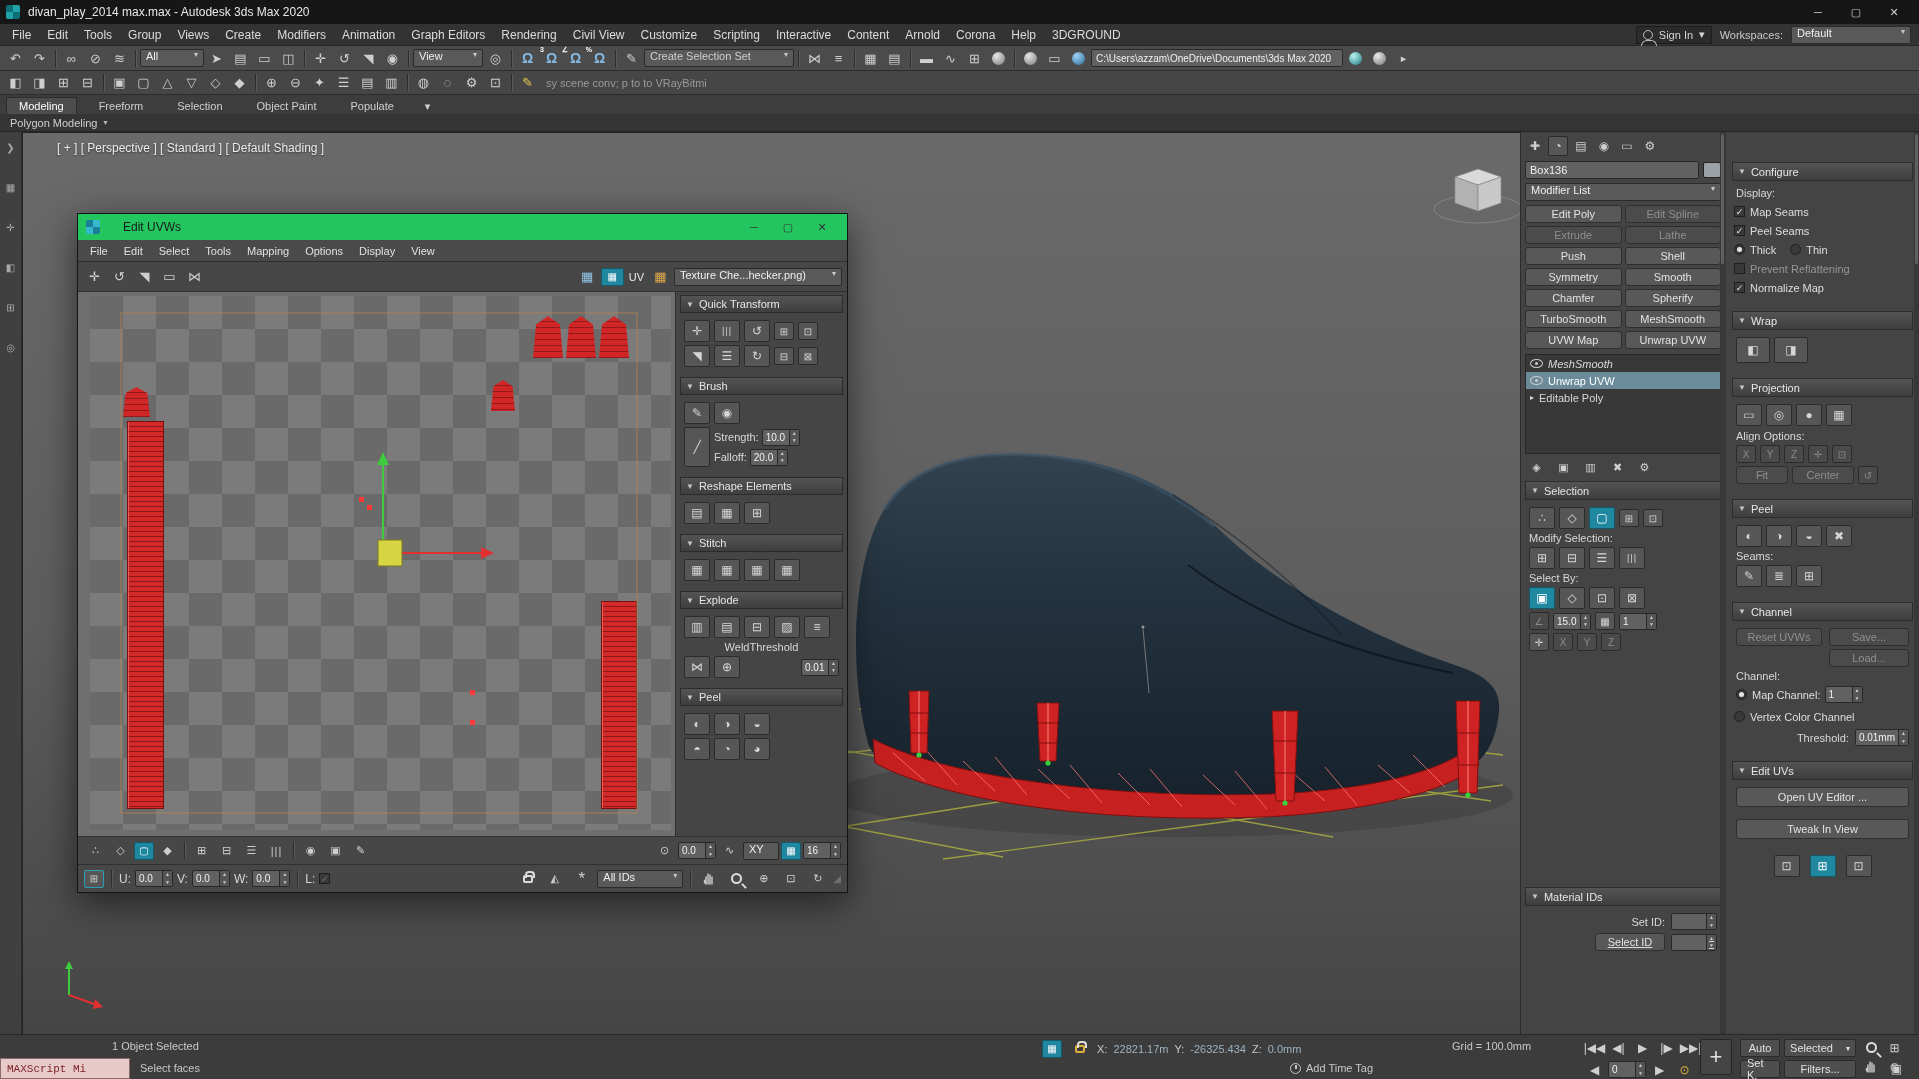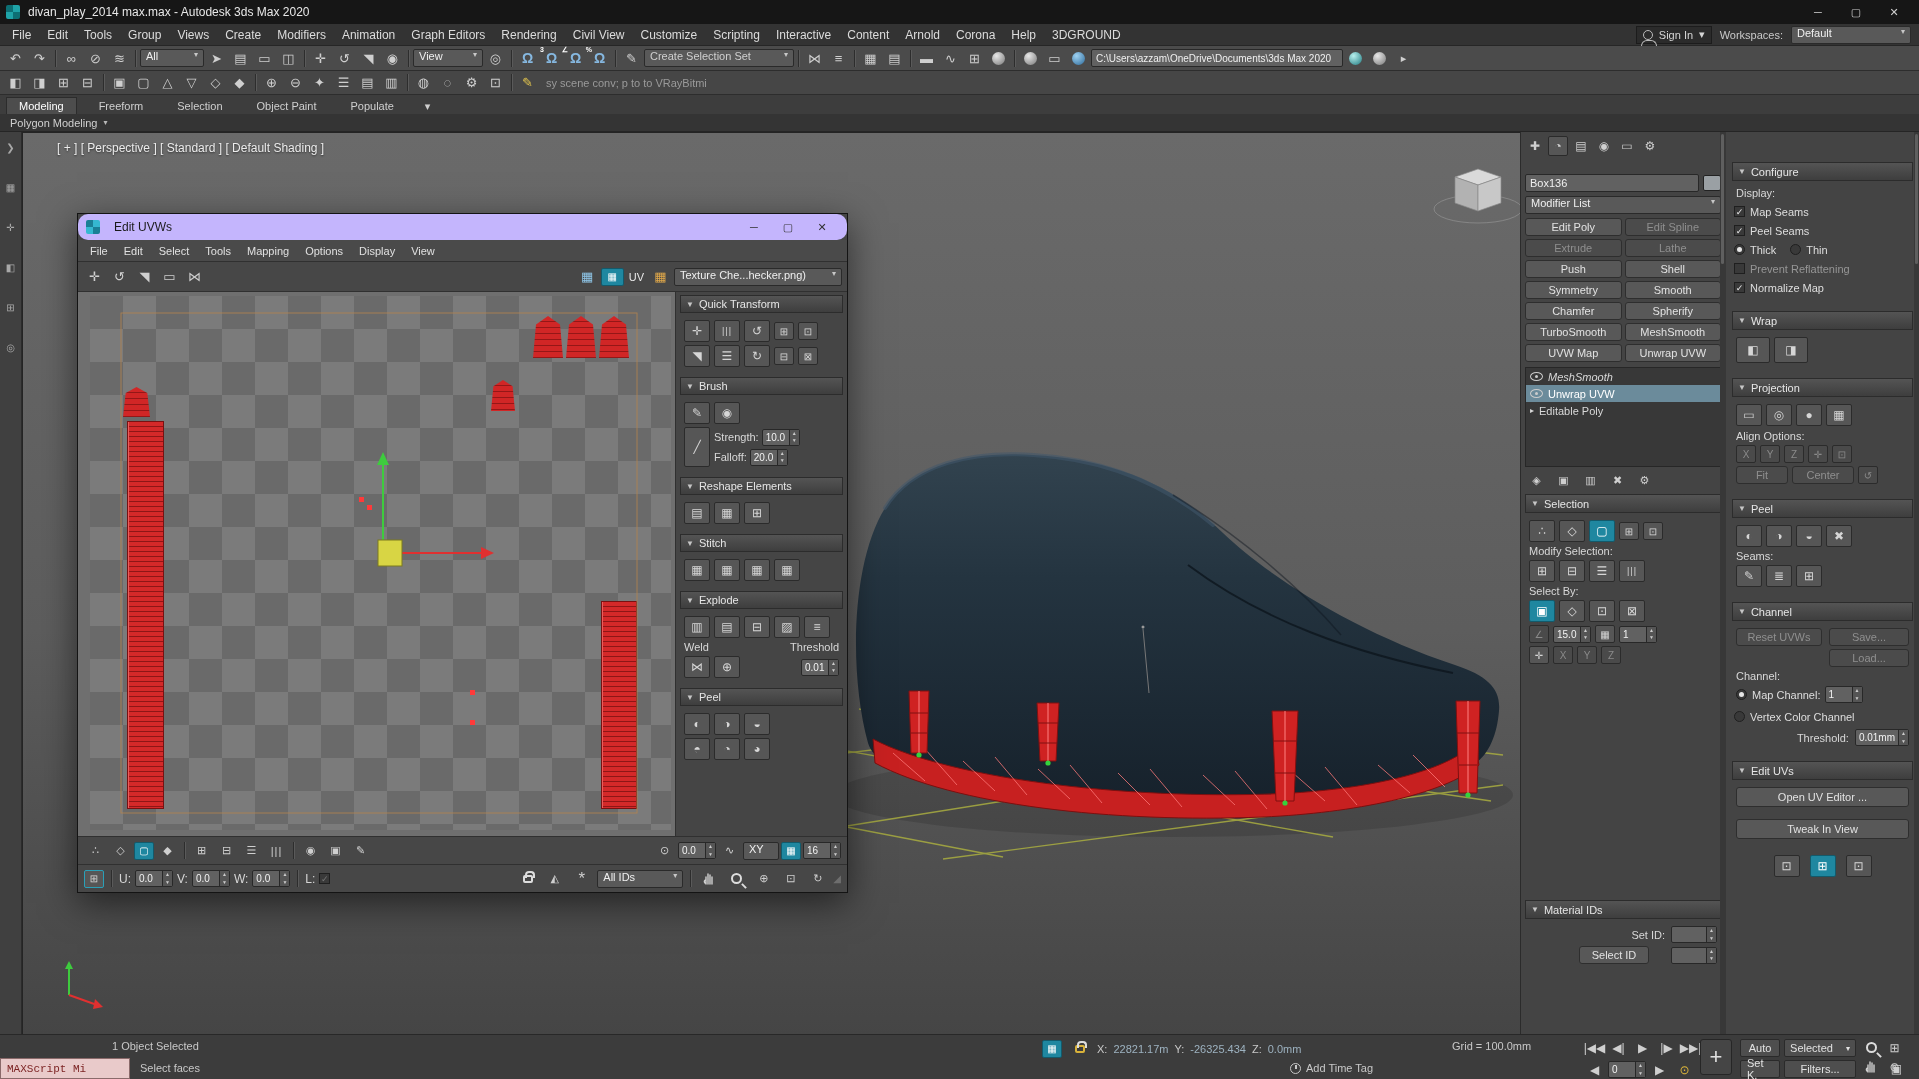--- a/index.html
+++ b/index.html
@@ -69,21 +69,21 @@
 .spin .v{font-size:10px;padding:0 3px;display:flex;align-items:center;color:#f2f2f2;min-width:26px;}
 .spin .ar{width:10px;display:flex;flex-direction:column;border-left:1px solid #282828;}
 .spin .ar b{flex:1;font-size:5px;line-height:6px;color:#ccc;text-align:center;background:#555;font-weight:normal;}
 .chkrow{display:flex;align-items:center;gap:5px;height:19px;font-size:11px;color:#dedede;}
 .chk{width:11px;height:11px;background:#393939;border:1px solid #1f1f1f;color:#eee;font-size:9px;line-height:10px;text-align:center;flex:none;}
 .radio{width:11px;height:11px;border-radius:50%;background:#393939;border:1px solid #1f1f1f;position:relative;flex:none;}
 .radio.on::after{content:"";position:absolute;inset:2px;border-radius:50%;background:#e6e6e6;}
 .dimtext{color:#969696;}
 
 #uvw{position:absolute;left:77px;top:81px;width:771px;height:680px;background:#454545;border:1px solid #141414;box-shadow:0 10px 34px rgba(0,0,0,.55);z-index:50;}
-#uvw-title{height:26px;background:#c4b5fd;display:flex;align-items:center;gap:14px;padding:0 8px;color:#1a1a1a;font-size:12px;border-radius:10px;}
+#uvw-title{height:26px;background:#22c55e;display:flex;align-items:center;gap:23px;padding:0 8px;color:#1a1a1a;font-size:12px;}
 #uvw-title .dlgicon{width:14px;height:14px;background:conic-gradient(#35b8d0 25%,#1a7f95 0 50%,#35b8d0 0 75%,#1a7f95 0);border-radius:2px;}
 #uvw-title .wctl{margin-left:auto;display:flex;}
 #uvw-title .wctl span{width:34px;height:26px;display:flex;align-items:center;justify-content:center;color:#333;font-size:11px;}
 #uvw-menu{height:22px;background:#4a4a4a;border-bottom:1px solid #303030;display:flex;align-items:center;padding:0 4px;}
 #uvw-menu .mi{padding:0 8px;font-size:11px;color:#e0e0e0;}
 #uvw-tools{height:30px;background:#474747;border-bottom:1px solid #303030;display:flex;align-items:center;gap:2px;padding:0 5px;}
 #uvw-main{position:absolute;left:0;top:78px;right:0;bottom:56px;display:flex;}
 #uvw-canvas{flex:1;position:relative;background:#6f6f6f;border-right:1px solid #303030;overflow:hidden;}
 #checker{position:absolute;left:12px;top:4px;right:4px;bottom:6px;background:repeating-conic-gradient(#7b7b7b 0% 25%,#6a6a6a 0% 50%);background-size:66px 66px;}
 .uvstrip{position:absolute;background:repeating-linear-gradient(180deg,#d42929 0 4px,#8e1616 4px 5px);border:1px solid #7a1111;box-shadow:inset 1px 0 0 #ea5c5c;}
@@ -515,21 +515,21 @@
             <span>Explode</span>
           </div>
         <div class="rbody">
           <div class="srowic">
             <span class="ibox">▥</span>
             <span class="ibox">▤</span>
             <span class="ibox">⊟</span>
             <span class="ibox">▨</span>
             <span class="ibox">≡</span>
           </div>
-          <div class="row" style="justify-content:space-between;padding:0 2px;">
+          <div class="row" style="justify-content:center;padding:0 2px;">
             <span>Weld</span>
             <span>Threshold</span>
           </div>
           <div class="srowic" style="justify-content:space-between;">
             <span style="display:flex;gap:4px;">
               <span class="ibox">⋈</span>
               <span class="ibox">⊕</span>
             </span>
             <span class="spin">
                 <span class="v">0.01</span>
@@ -654,21 +654,21 @@
 
   <div id="cpanel">
     <div class="ctabs">
       <span class="tb">✚</span>
       <span class="tb on">◔</span>
       <span class="tb">▤</span>
       <span class="tb">◉</span>
       <span class="tb">▭</span>
       <span class="tb">⚙</span>
     </div>
-    <div class="row" style="gap:4px;margin-top:16px;">
+    <div class="row" style="gap:4px;margin-top:3px;">
       <div class="field" style="flex:1;">
           <span>Box136</span>
         </div>
       <span class="swatch"></span>
     </div>
     <div class="dd" style="margin-top:4px;">
       <span>Modifier List</span>
         <span class="arr">▾</span>
     </div>
     <div class="cpgrid">
@@ -771,21 +771,21 @@
       <div class="srowic" style="justify-content:flex-end;gap:6px;">
         <span>Set ID:</span>
         <span class="spin">
             <span class="v" style="min-width:34px;"></span>
             <span class="ar">
               <b>▲</b>
               <b>▼</b>
             </span>
           </span>
       </div>
-      <div class="srowic" style="justify-content:flex-end;gap:22px;">
+      <div class="srowic" style="justify-content:flex-end;gap:6px;text-decoration:underline;">
         <span class="cpbtn" style="width:70px;">Select ID</span>
         <span class="spin">
             <span class="v" style="min-width:34px;"></span>
             <span class="ar">
               <b>▲</b>
               <b>▼</b>
             </span>
           </span>
       </div>
     </div>

